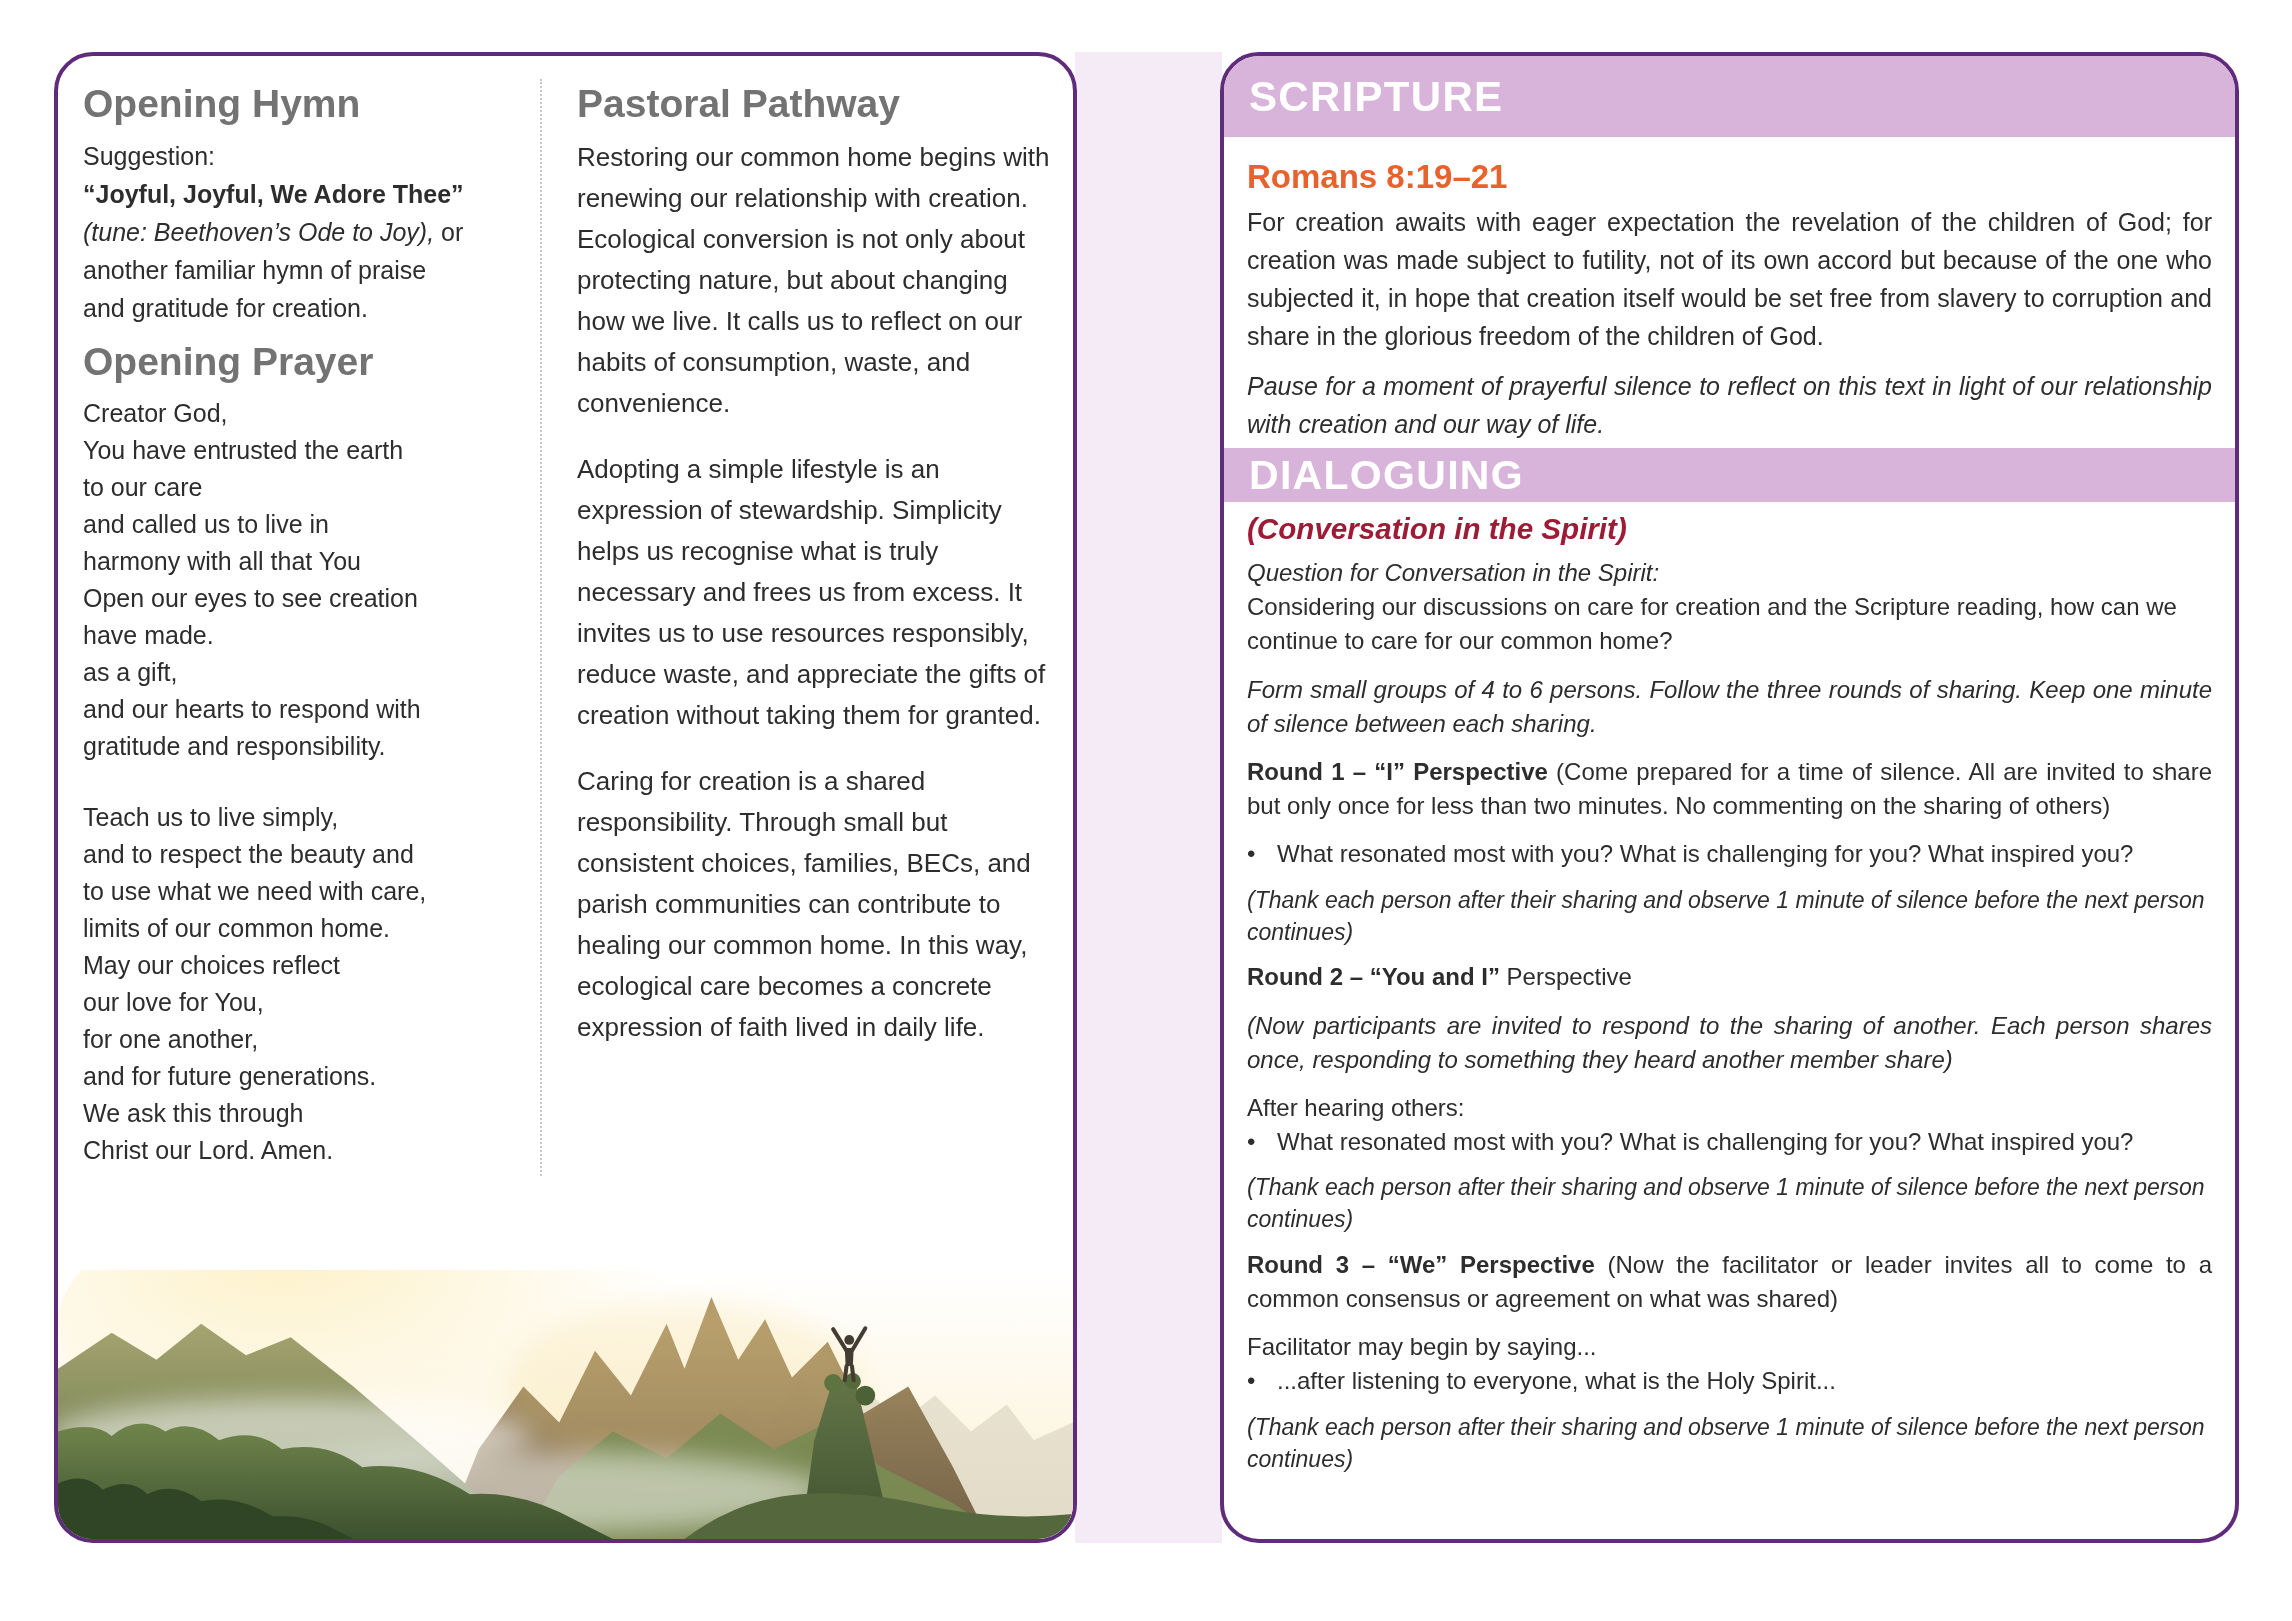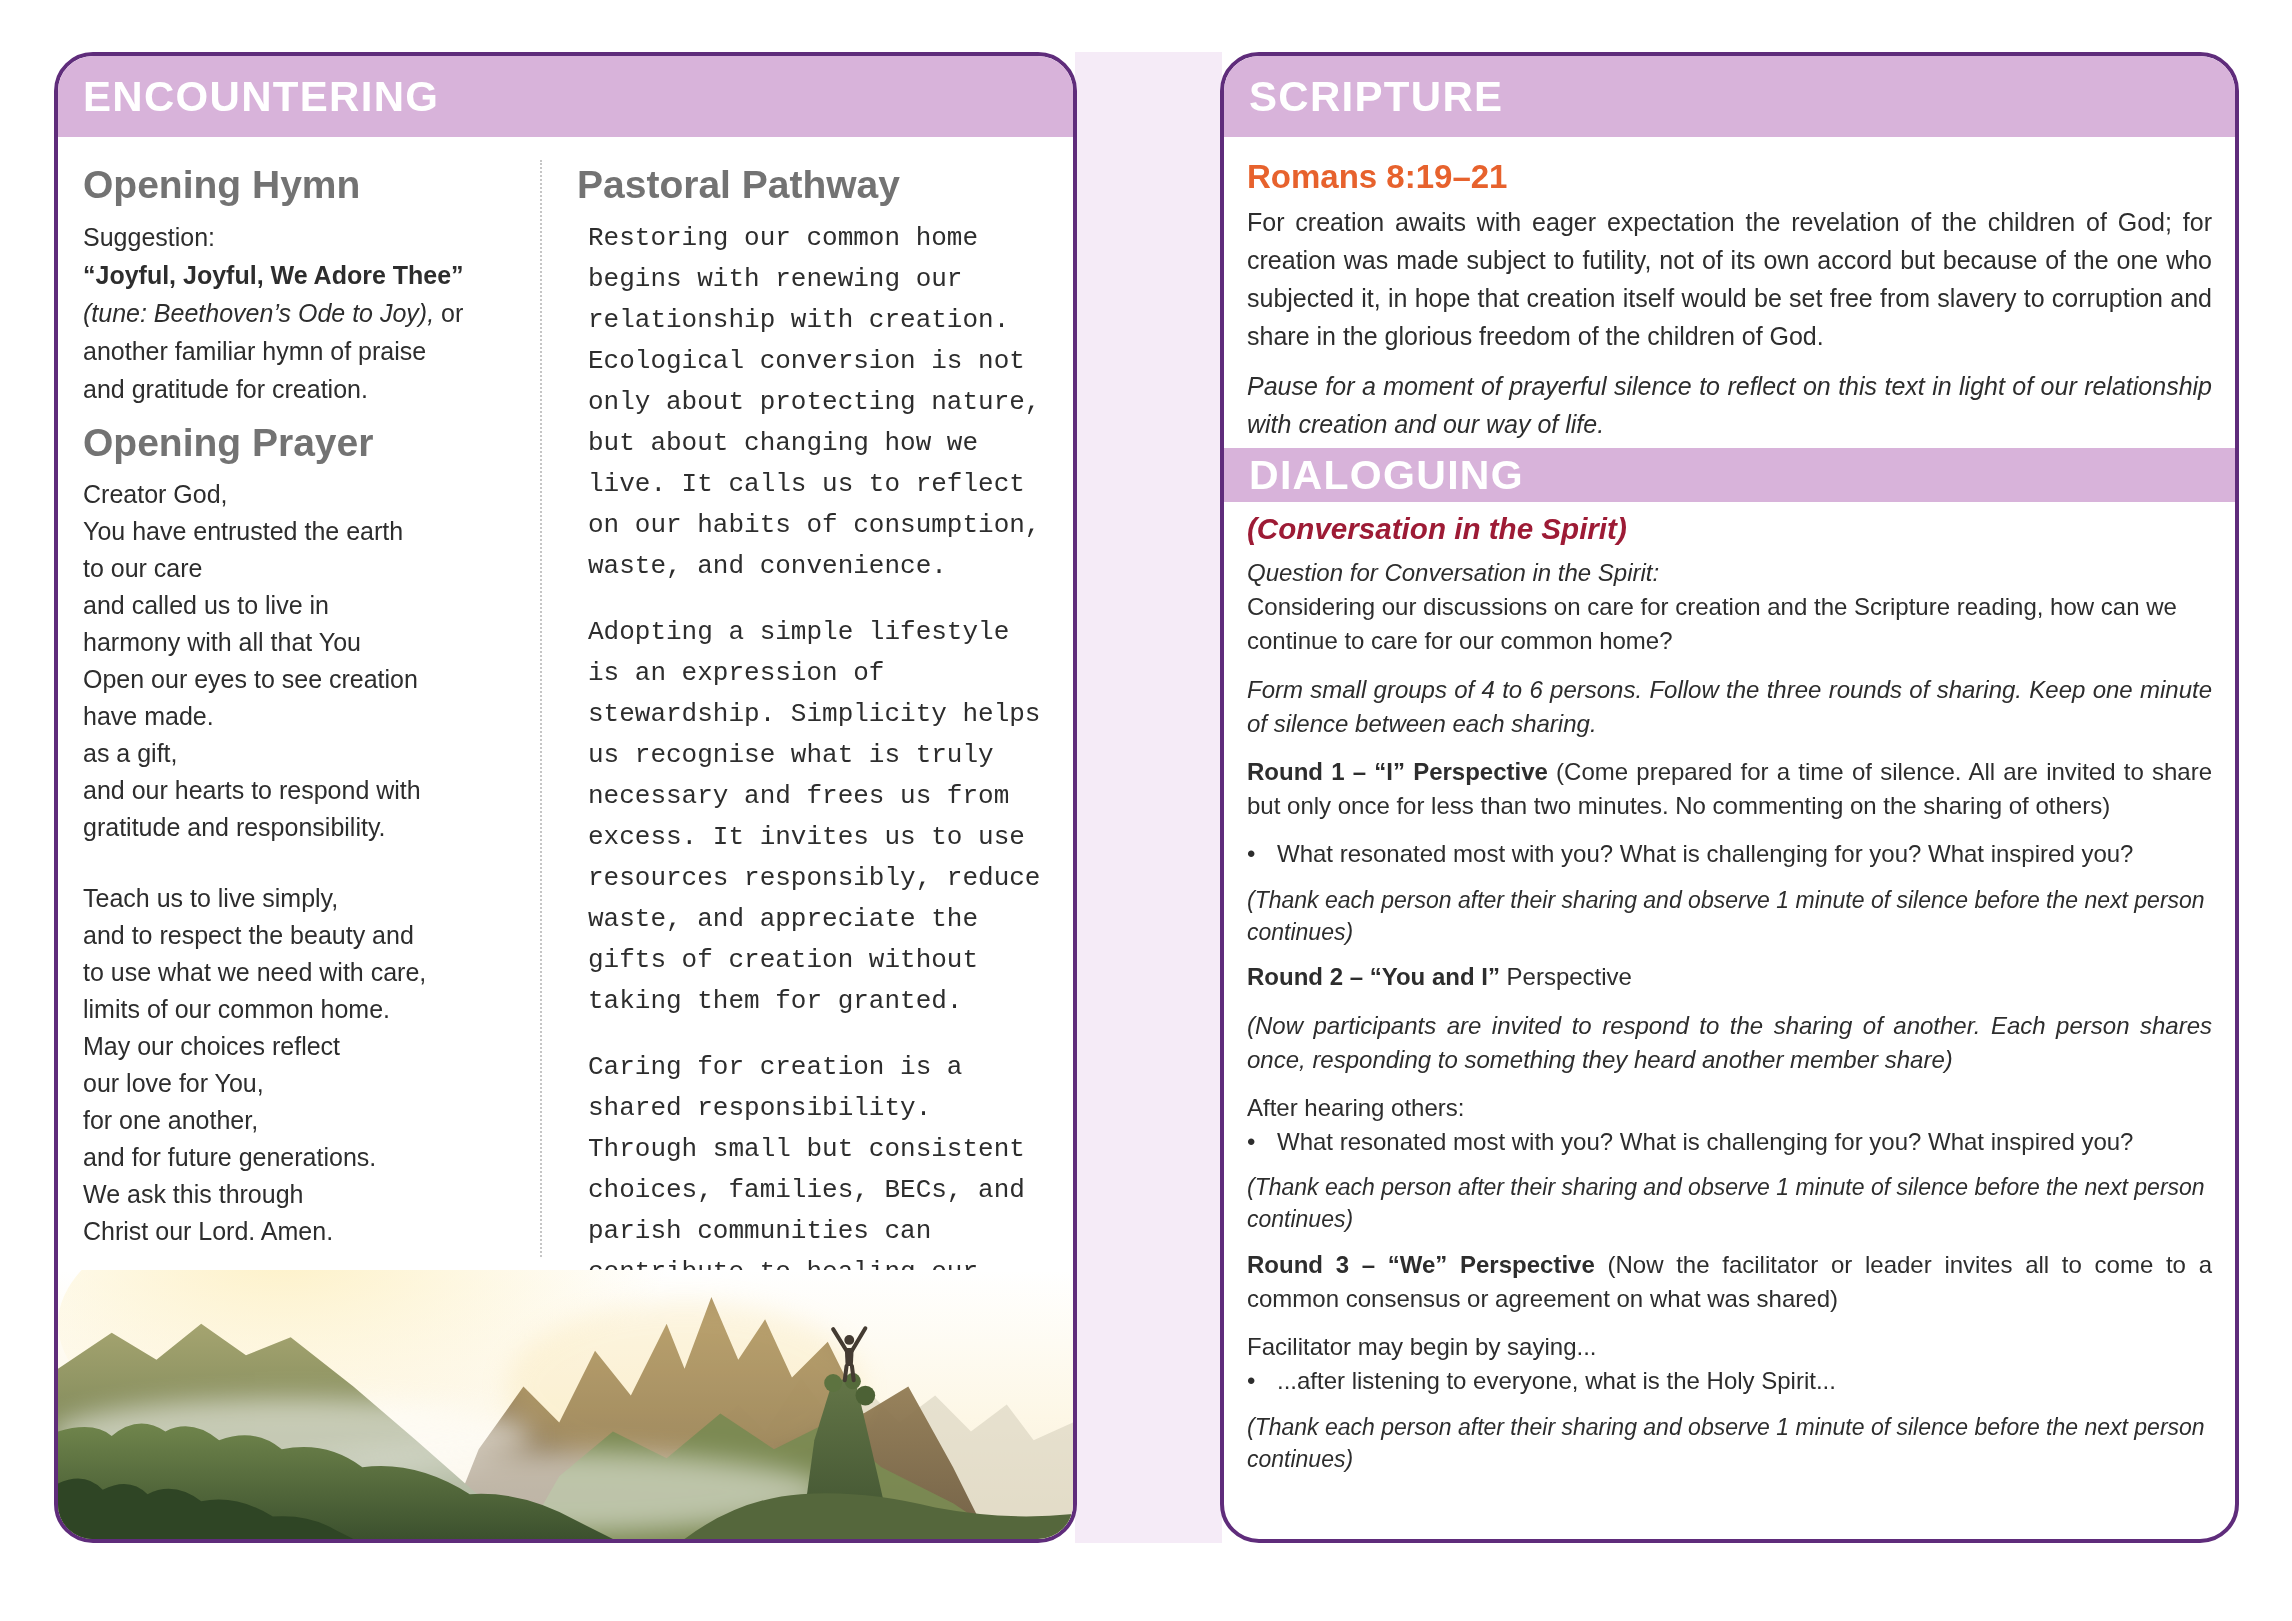--- a/index.html
+++ b/index.html
@@ -23,21 +23,21 @@
   .lp-content{position:relative;height:1407px;}
   .col1{position:absolute;left:25px;top:12.5px;width:405px;}
   .col-divider{position:absolute;left:482px;top:23px;height:1097px;border-left:2.7px dotted #c6c6c6;}
   .col2{position:absolute;left:519px;top:12.5px;width:475px;}
   h2.orange{color:#737373;font-size:39px;line-height:45px;font-weight:bold;margin:12.5px 0 10.7px;}
   .col1 .line{font-size:25px;line-height:37px;}
   .col1 .hymn .line{line-height:38px;}
   .blank{height:34px;}
   .b{font-weight:bold;}
   .it{font-style:italic;}
-  .col2 p{font-size:26px;line-height:41px;margin:0 11px 25px;font-family:Liberation Mono, monospace;}
+  .col2 p{font-size:26px;line-height:41px;margin:0 0 25px;}
   .photo{position:absolute;left:0;bottom:0;width:100%;height:269px;display:block;}
   
   .rp-content{padding:0 23px;}
   h3.reference{color:#e7622d;font-size:33px;line-height:39px;font-weight:bold;margin:19.7px 0 7.2px;}
   .passage{font-size:25px;line-height:38px;text-align:justify;margin:0 0 12.5px;}
   .pause{font-size:25px;line-height:38px;font-style:italic;text-align:justify;margin:0;}
   .band.dialoguing{height:54px;margin-top:5px;font-size:41px;}
   .rp-content2{padding:5.4px 23px 0;font-size:24px;line-height:34px;}
   .subtitle{color:#9d1b35;font-weight:bold;font-style:italic;font-size:29.6px;line-height:36px;margin:3.6px 0 9px;}
   .rp-content2 .blk{margin:0 0 14.3px;}
@@ -46,23 +46,20 @@
   .bullet-row{display:flex;margin:0 0 12.5px;}
   .bullet-row .marker{width:30px;flex:0 0 30px;}
   .tight{margin-bottom:12.5px;}
 </style>
 </head>
 <body>
 
 <div class="gutter"></div>
 
 <section class="panel left">
-  <div class="band">
-    <span>ENCOUNTERING</span>
-  </div>
 
   <div class="lp-content">
     <div class="col1">
       <h2 class="orange">Opening Hymn</h2>
       <div class="hymn">
         <div class="line">Suggestion:</div>
         <div class="line b">“Joyful, Joyful, We Adore Thee”</div>
         <div class="line"><span class="it">(tune: Beethoven’s Ode to Joy),</span><span> or</span></div>
         <div class="line">another familiar hymn of praise</div>
         <div class="line">and gratitude for creation.</div>

